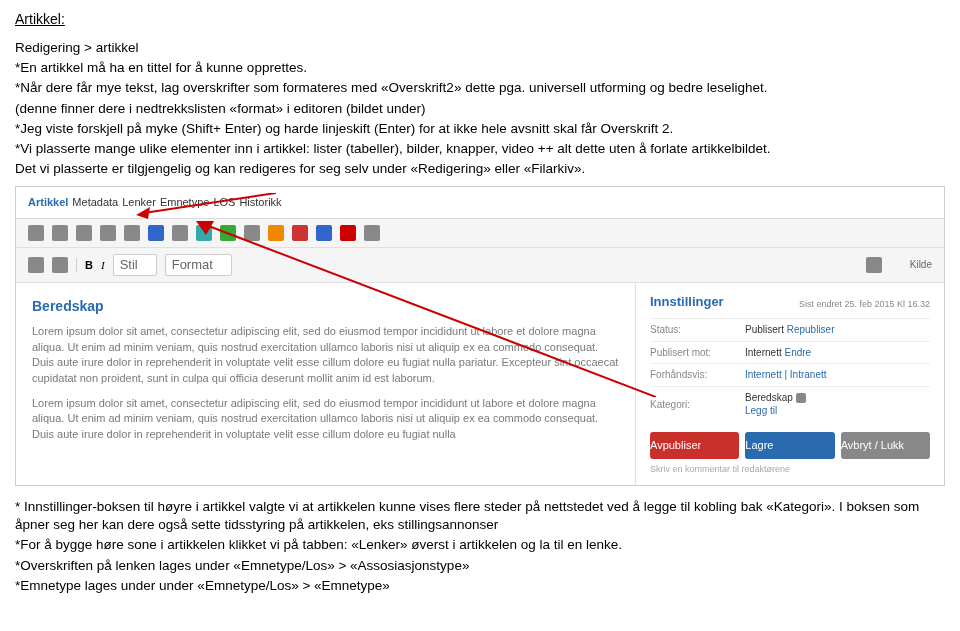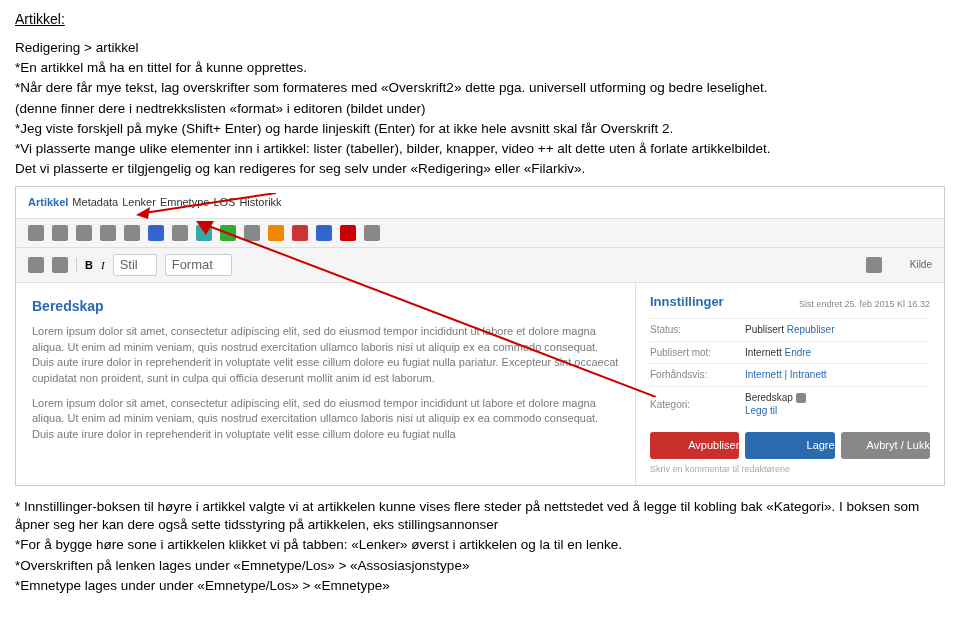--- a/index.html
+++ b/index.html
@@ -25,21 +25,21 @@
 .ed-p{margin-bottom:10px;color:#7a7a7a}
 .side-panel{width:280px;border-left:1px solid #e0e0e0;padding:10px 14px}
 .side-head{display:flex;justify-content:space-between;align-items:flex-end;margin-bottom:8px}
 .side-title{color:#2a6bb0;font-size:13px;font-weight:bold}
 .side-sub{font-size:9px;color:#888}
 .side-row{display:flex;padding:4px 0;font-size:10px;border-top:1px solid #eee}
 .side-key{width:95px;color:#888}
 .side-val{color:#333}
 .side-link{color:#2a6bb0;cursor:pointer}
 .btn-row{display:flex;gap:6px;margin-top:10px}
-.btn{flex:1;text-align:right;padding:6px 0;color:#fff;font-size:11px;border-radius:3px;cursor:pointer}
+.btn{flex:1;text-align:left;padding:6px 0;color:#fff;font-size:11px;border-radius:3px;cursor:pointer}
 .btn-red{background:#c9302c}
 .btn-blue{background:#2a6bb0}
 .btn-gray{background:#888}
 .skriv{font-size:9px;color:#aaa;text-align:left;margin-top:4px}
 .arrow{position:absolute;pointer-events:none}
 </style>
 </head>
 <body>
 
 <div class="title">Artikkel:</div>

